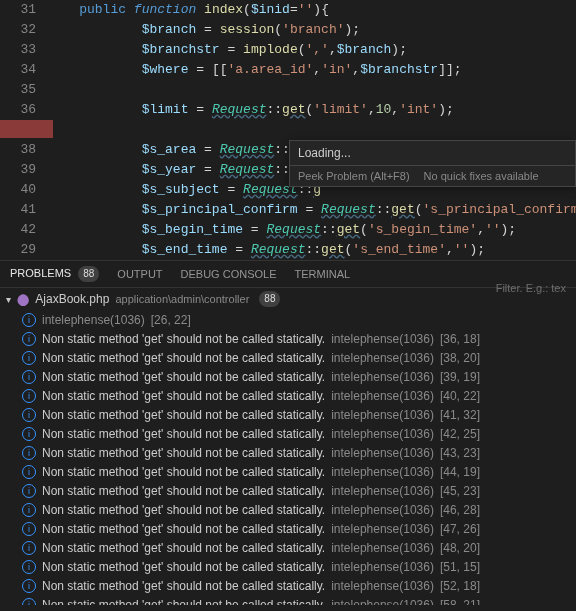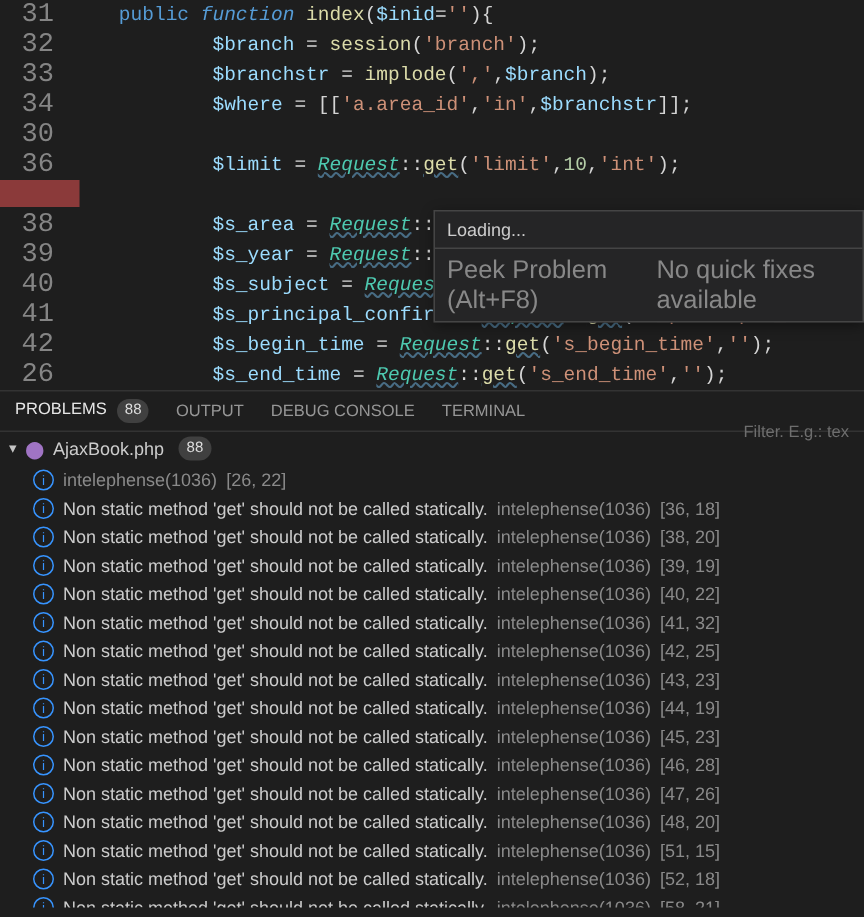--- a/index.html
+++ b/index.html
@@ -16,21 +16,21 @@
     display: flex;
     height: 260px;
     position: relative;
   }
   .gutter {
     width: 48px;
     background: #1e1e1e;
     color: #858585;
     text-align: right;
     padding-right: 12px;
-    font-size: 18px;
+    font-size: 13px;
     line-height: 20px;
     user-select: none;
   }
   .gutter div { height: 20px; }
   .code {
     flex: 1;
     font-size: 13px;
     line-height: 20px;
     white-space: pre;
     position: relative;
@@ -76,21 +76,21 @@
   .hover-box .body {
     padding: 5px 8px;
     border-bottom: 1px solid #454545;
     font-family: Consolas, monospace;
   }
   .hover-box .footer {
     padding: 4px 8px;
     display: flex;
     gap: 14px;
     color: #888;
-    font-size: 17px;
+    font-size: 11px;
   }
   .hover-box .footer span { cursor: pointer; }
 
   .panel-tabs {
     display: flex;
     align-items: center;
     height: 28px;
     border-top: 1px solid #333;
     border-bottom: 1px solid #333;
     font-family: "Segoe UI", sans-serif;
@@ -173,29 +173,29 @@
 </head>
 <body>
 
 <div class="editor">
   <div class="err-marker"></div>
   <div class="gutter" id="gutter">
       <div>31</div>
       <div>32</div>
       <div>33</div>
       <div>34</div>
-      <div>30</div>
+      <div>35</div>
       <div>36</div>
       <div>37</div>
       <div>38</div>
       <div>39</div>
       <div>40</div>
       <div>41</div>
       <div>42</div>
-      <div>26</div>
+      <div>29</div>
     </div>
   <div class="code" id="code"><div class="code-line">    <span class="kw-blue">public</span> <span class="kw-func">function</span> <span class="fn-name">index</span><span class="punct">(</span><span class="var">$inid</span><span class="op">=</span><span class="str">''</span><span class="punct">){</span></div><div class="code-line">            <span class="var">$branch</span> <span class="op">=</span> <span class="fn-name">session</span><span class="punct">(</span><span class="str">'branch'</span><span class="punct">);</span></div><div class="code-line">            <span class="var">$branchstr</span> <span class="op">=</span> <span class="fn-name">implode</span><span class="punct">(</span><span class="str">','</span><span class="punct">,</span><span class="var">$branch</span><span class="punct">);</span></div><div class="code-line">            <span class="var">$where</span> <span class="op">=</span> <span class="punct">[[</span><span class="str">'a.area_id'</span><span class="punct">,</span><span class="str">'in'</span><span class="punct">,</span><span class="var">$branchstr</span><span class="punct">]];</span></div><div class="code-line"></div><div class="code-line">            <span class="var">$limit</span> <span class="op">=</span> <span class="cls wavy">Request</span><span class="op">::</span><span class="fn-name wavy">get</span><span class="punct">(</span><span class="str">'limit'</span><span class="punct">,</span><span class="num">10</span><span class="punct">,</span><span class="str">'int'</span><span class="punct">);</span></div><div class="code-line"></div><div class="code-line">            <span class="var">$s_area</span> <span class="op">=</span> <span class="cls wavy">Request</span><span class="op">::</span><span class="fn-name wavy">get</span><span class="punct">(</span></div><div class="code-line">            <span class="var">$s_year</span> <span class="op">=</span> <span class="cls wavy">Request</span><span class="op">::</span><span class="fn-name wavy">get</span><span class="punct">(</span></div><div class="code-line">            <span class="var">$s_subject</span> <span class="op">=</span> <span class="cls wavy">Request</span><span class="op">::</span><span class="fn-name wavy">g</span></div><div class="code-line">            <span class="var">$s_principal_confirm</span> <span class="op">=</span> <span class="cls wavy">Request</span><span class="op">::</span><span class="fn-name wavy">get</span><span class="punct">(</span><span class="str">'s_principal_confirm'</span></div><div class="code-line">            <span class="var">$s_begin_time</span> <span class="op">=</span> <span class="cls wavy">Request</span><span class="op">::</span><span class="fn-name wavy">get</span><span class="punct">(</span><span class="str">'s_begin_time'</span><span class="punct">,</span><span class="str">''</span><span class="punct">);</span></div><div class="code-line">            <span class="var">$s_end_time</span> <span class="op">=</span> <span class="cls wavy">Request</span><span class="op">::</span><span class="fn-name wavy">get</span><span class="punct">(</span><span class="str">'s_end_time'</span><span class="punct">,</span><span class="str">''</span><span class="punct">);</span></div></div>
 
   <div class="hover-box">
     <div class="hdr">Loading...</div>
     <div class="footer">
       <span>Peek Problem (Alt+F8)</span>
       <span>No quick fixes available</span>
     </div>
   </div>
@@ -209,20 +209,21 @@
   <span class="tab">OUTPUT</span>
   <span class="tab">DEBUG CONSOLE</span>
   <span class="tab">TERMINAL</span>
   <span class="filter">Filter. E.g.: tex</span>
 </div>
 
 <div class="problems-file">
   <span class="chevron">▾</span>
   <span class="file-icon">⬤</span>
   <span>AjaxBook.php</span>
+  <span class="file-path">application\admin\controller</span>
   <span class="badge">88</span>
 </div>
 
 <div class="problems-list" id="problems-list">
     <div class="problem-row">
       <span class="info-icon">i</span>
       <span class="problem-src">intelephense(1036)</span>
       <span class="problem-loc">[26, 22]</span>
     </div>
     <div class="problem-row">

